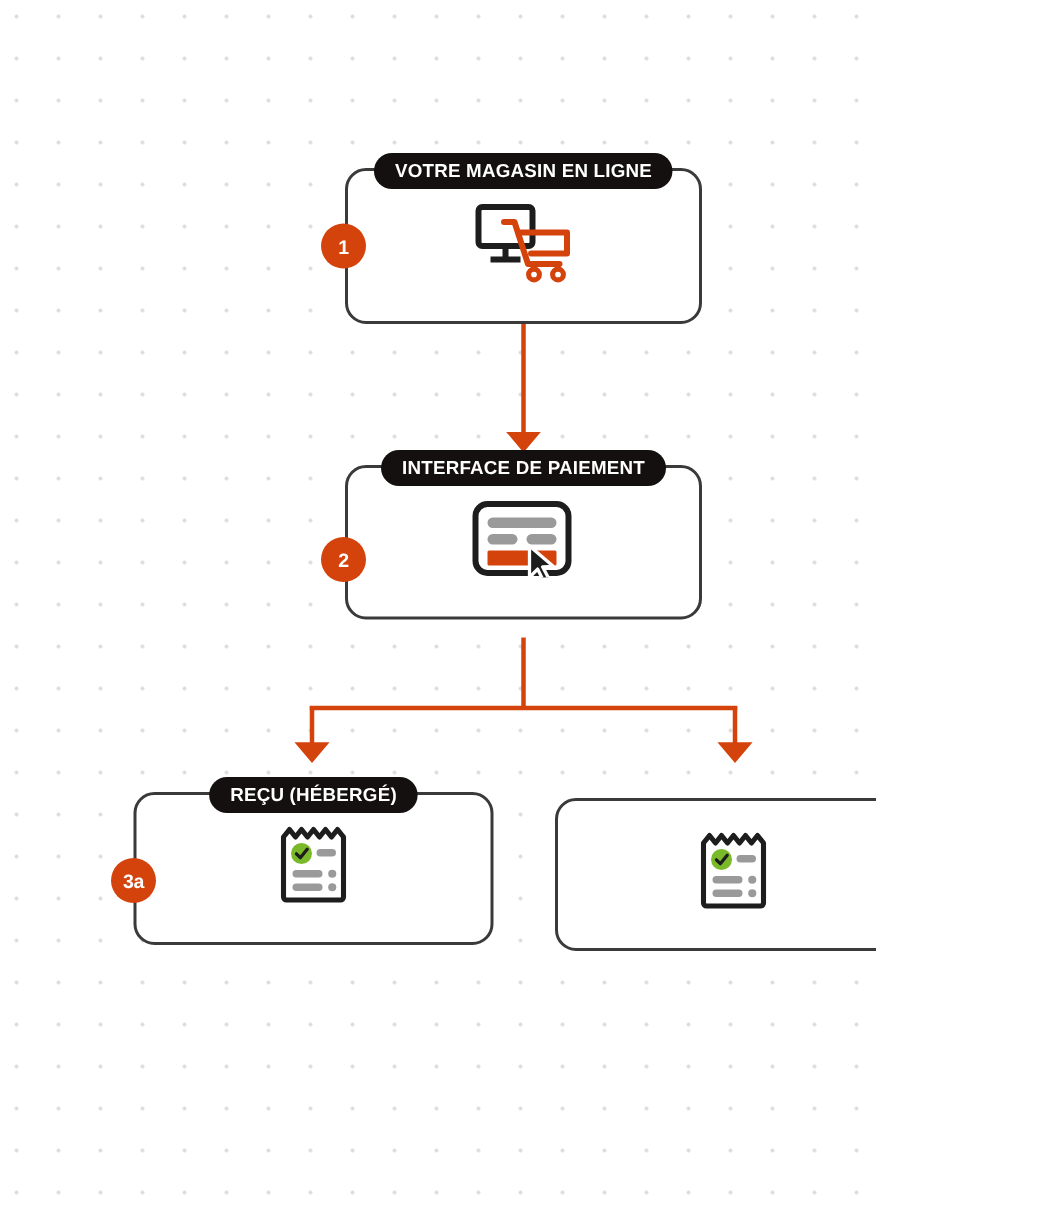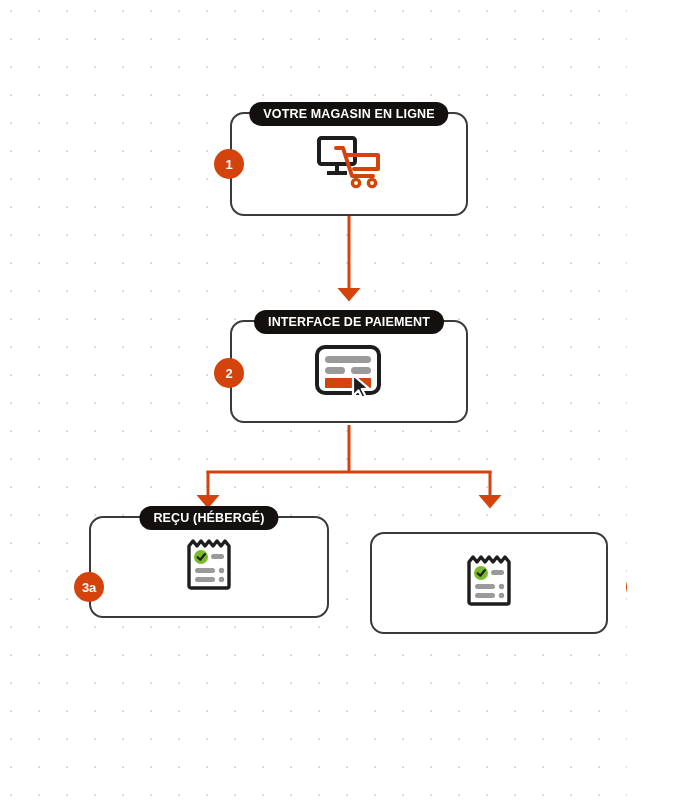--- a/index.html
+++ b/index.html
@@ -10,21 +10,20 @@
   #canvas {
     position: relative;
     width: 584px;
     height: 804px;
     background-color: #ffffff;
     background-image: radial-gradient(#dcdcdc 1.1px, transparent 1.2px);
     background-size: 28px 28px;
     background-position: 25px 25px;
     font-family: "Liberation Sans", sans-serif;
     overflow: hidden;
-    padding-left: 43px;
   }
 
   
   #connectors {
     position: absolute;
     left: 0; top: 0;
     width: 698px; height: 804px;
     pointer-events: none;
   }
 
@@ -117,39 +116,39 @@
 
           <circle cx="40" cy="48" r="3.6" fill="none" stroke="#d4430b" stroke-width="3.4"></circle>
           <circle cx="56" cy="48" r="3.6" fill="none" stroke="#d4430b" stroke-width="3.4"></circle>
         </svg>
       </span>
     </div>
     <div class="pill">VOTRE MAGASIN EN LIGNE</div>
   </div>
   <div class="badge" style="left:214px; top:149px;">1</div>
 
-  <div class="node" style="left:230px; top:320px; width:238px; height:103px;">
+  <div class="node" style="left:230px; top:310px; width:238px; height:103px;">
     <div class="node-body">
       <span class="icon-wrap">
         <svg width="70" height="52" viewBox="0 0 70 52">
           <rect x="3" y="3" width="62" height="46" rx="8" fill="#ffffff" stroke="#1d1d1d" stroke-width="4"></rect>
           <rect x="11" y="12" width="46" height="7" rx="3.5" fill="#9a9a9a"></rect>
           <rect x="11" y="23" width="20" height="7" rx="3.5" fill="#9a9a9a"></rect>
           <rect x="37" y="23" width="20" height="7" rx="3.5" fill="#9a9a9a"></rect>
           <rect x="11" y="34" width="46" height="10" rx="1" fill="#d4430b"></rect>
 
           <path d="M39 31 L39 52 L44.4 46.4 L48.2 54 L51.6 52.2 L47.8 45 L55 44.6 z" fill="#1d1d1d" stroke="#ffffff" stroke-width="2.2" stroke-linejoin="round"></path>
         </svg>
       </span>
     </div>
     <div class="pill">INTERFACE DE PAIEMENT</div>
   </div>
   <div class="badge" style="left:214px; top:358px;">2</div>
 
-  <div class="node" style="left:89px; top:516px; width:240px; height:102px;">
+  <div class="node" style="left:89px; top:528px; width:240px; height:102px;">
     <div class="node-body">
       <span class="icon-wrap">
         <svg width="48" height="54" viewBox="0 0 48 54">
           <path d="M4 8 L8 3 L12 8 L16 3 L20 8 L24 3 L28 8 L32 3 L36 8 L40 3 L44 8
                    L44 48 A2 2 0 0 1 42 50 L6 50 A2 2 0 0 1 4 48 Z" fill="#ffffff" stroke="#1d1d1d" stroke-width="3.4" stroke-linejoin="round"></path>
           <circle cx="16" cy="19" r="7" fill="#7ab929"></circle>
           <path d="M12.6 19.2 L15.2 21.8 L19.8 16.2" fill="none" stroke="#1d1d1d" stroke-width="2.2" stroke-linecap="round" stroke-linejoin="round"></path>
           <rect x="26" y="16" width="13" height="5" rx="2.5" fill="#9a9a9a"></rect>
           <rect x="10" y="30" width="20" height="5" rx="2.5" fill="#9a9a9a"></rect>
           <circle cx="36.5" cy="32.5" r="2.7" fill="#9a9a9a"></circle>

